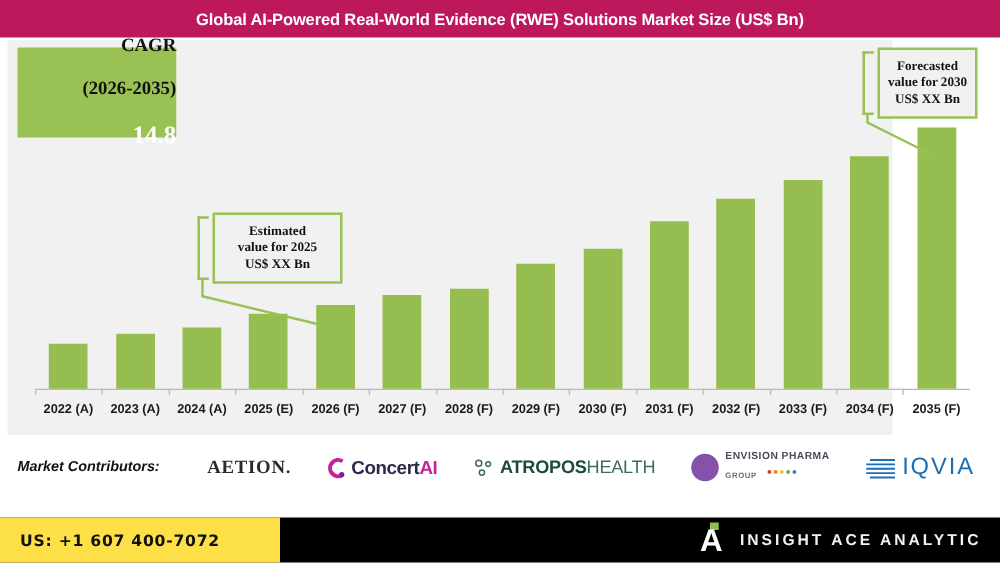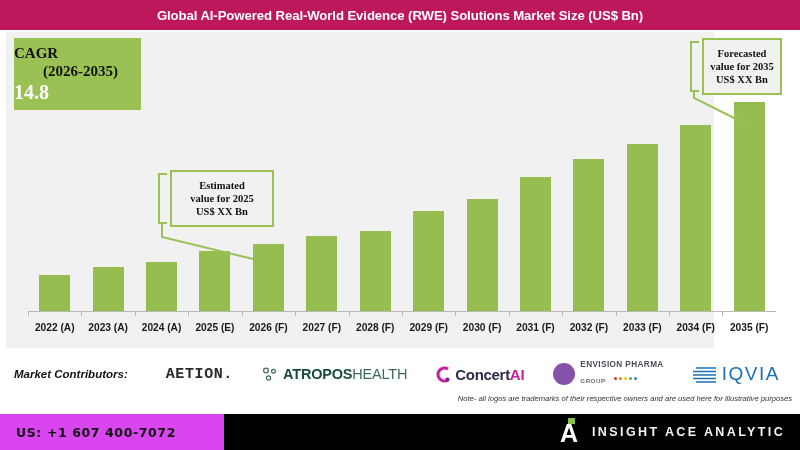--- a/index.html
+++ b/index.html
@@ -52,22 +52,22 @@
   }
   .xlab {
     flex: 1 1 0; text-align: center; font-size: 10.2px; font-weight: bold;
     color: #1a1a1a; line-height: 20px; white-space: nowrap;
   }
 
   
   .cagr {
     position: absolute; left: 14px; top: 38px; width: 127px; height: 72px;
     background: #9ac154;
-    display: flex; flex-direction: column; align-items: flex-start;
-    justify-content: center; gap: 1px;
+    display: flex; flex-direction: column; align-items: flex-end;
+    justify-content: center; gap: 17px;
   }
   .cagr .l1 { font-family: "Liberation Serif", serif; font-size: 15px; font-weight: bold; color: #111; }
   .cagr .l2 { font-family: "Liberation Serif", serif; font-size: 15px; font-weight: bold; color: #111; margin-left: 29px; }
   .cagr .l3 { font-family: "Liberation Serif", serif; font-size: 20px; font-weight: bold; color: #ffffff; }
 
   
   .callout {
     position: absolute; background: #f1f1f1;
     border: 2px solid #9ac154;
     display: flex; flex-direction: column; align-items: center;
@@ -96,21 +96,21 @@
   }
   .contrib-label {
     font-size: 11.5px; font-weight: bold; font-style: italic;
     color: #111; margin-left: 8px; white-space: nowrap;
   }
   .logos { display: flex; align-items: center; flex: 1; justify-content: space-around; }
   .logo { display: flex; align-items: center; gap: 4px; }
 
   .lg-aetion {
     font-size: 15px; font-weight: bold; color: #2b2b2b;
-    letter-spacing: 0.6px; font-family: Liberation Mono, monospace; margin-left: 24px;
+    letter-spacing: 0.6px; font-family: Liberation Serif, serif; margin-left: 24px;
   }
   .lg-atropos { font-size: 14.5px; letter-spacing: -0.2px; }
   .lg-atropos .b { font-weight: bold; color: #1b4b3a; }
   .lg-atropos .n { font-weight: normal; color: #3c6b5c; }
   .lg-concert { font-size: 15px; letter-spacing: -0.3px; }
   .lg-concert .b { font-weight: bold; color: #2b2b4a; }
   .lg-concert .p { font-weight: bold; color: #c5229b; }
   .lg-envision { display: flex; flex-direction: column; line-height: 1.05; }
   .lg-envision .e1 { font-size: 8.2px; font-weight: bold; color: #4a4a5a; letter-spacing: 0.4px; }
   .lg-envision .e2 { font-size: 6.2px; font-weight: bold; color: #6a6a7a; letter-spacing: 0.5px; }
@@ -121,21 +121,21 @@
   .note {
     position: absolute; right: 8px; top: 394px;
     font-size: 7.6px; font-style: italic; color: #333;
     white-space: nowrap;
   }
 
   
   .footer { position: absolute; left: 0; top: 414px; width: 800px; height: 36px; background: #000; }
   .footer-green {
     position: absolute; left: 0; top: 0; width: 224px; height: 36px;
-    background: #d946ef; display: flex; align-items: center;
+    background: #fde047; display: flex; align-items: center;
   }
   .footer-green .ph {
     font-family: "DejaVu Sans", sans-serif; font-size: 12.5px; font-weight: bold;
     color: #111; margin-left: 16px; letter-spacing: 0.6px; white-space: nowrap;
   }
   .footer-brand {
     position: absolute; left: 560px; top: 0; height: 36px;
     display: flex; align-items: center; gap: 10px;
   }
   .brandmark { position: relative; width: 22px; height: 28px; }
@@ -251,47 +251,47 @@
     <div class="cl">value for 2025</div>
     <div class="cl">US$ XX Bn</div>
   </div>
 
   <div class="bracket bracket-fc"></div>
   <svg class="leader" style="left:0;top:0;width:800px;height:450px;">
     <polyline points="694,92 694,98 746,124" fill="none" stroke="#9ac154" stroke-width="2"></polyline>
   </svg>
   <div class="callout callout-fc">
     <div class="cl">Forecasted</div>
-    <div class="cl">value for 2035</div>
+    <div class="cl">value for 2030</div>
     <div class="cl">US$ XX Bn</div>
   </div>
 
   <div class="contrib">
     <div class="contrib-label">Market Contributors:</div>
     <div class="logos">
 
       <div class="logo">
         <span class="lg-aetion">AETION.</span>
+      </div>
+
+      <div class="logo">
+        <svg width="16" height="19" viewBox="0 0 16 19">
+          <path d="M13,4 A6.5,6.5 0 1,0 13,15" fill="none" stroke="#c5229b" stroke-width="3.2"></path>
+          <circle cx="12.4" cy="14.6" r="2.1" fill="#7a1fa0"></circle>
+        </svg>
+        <span class="lg-concert"><span class="b">Concert</span><span class="p">AI</span></span>
       </div>
 
       <div class="logo">
         <svg width="18" height="18" viewBox="0 0 18 18">
           <circle cx="5" cy="5.5" r="2.4" fill="none" stroke="#3c6b5c" stroke-width="1.2"></circle>
           <circle cx="12.5" cy="6.2" r="1.9" fill="none" stroke="#3c6b5c" stroke-width="1.2"></circle>
           <circle cx="7.5" cy="13" r="2.1" fill="none" stroke="#3c6b5c" stroke-width="1.2"></circle>
         </svg>
         <span class="lg-atropos"><b class="b">ATROPOS</b><span class="n">HEALTH</span></span>
-      </div>
-
-      <div class="logo">
-        <svg width="16" height="19" viewBox="0 0 16 19">
-          <path d="M13,4 A6.5,6.5 0 1,0 13,15" fill="none" stroke="#c5229b" stroke-width="3.2"></path>
-          <circle cx="12.4" cy="14.6" r="2.1" fill="#7a1fa0"></circle>
-        </svg>
-        <span class="lg-concert"><span class="b">Concert</span><span class="p">AI</span></span>
       </div>
 
       <div class="logo">
         <svg width="24" height="24" viewBox="0 0 24 24">
           <circle cx="12" cy="12" r="11" fill="#8452a8"></circle>
         </svg>
         <span class="lg-envision">
           <span class="e1">ENVISION PHARMA</span>
           <span>
             <span class="e2">GROUP</span>
@@ -315,21 +315,20 @@
             <line x1="1" y1="14.5" x2="24" y2="14.5"></line>
             <line x1="4" y1="18" x2="24" y2="18"></line>
           </g>
         </svg>
         <span class="lg-iqvia">IQVIA</span>
       </div>
 
     </div>
   </div>
 
-  <div class="note">Note- all logos are trademarks of their respective owners and are used here for illustrative purposes</div>
 
   <div class="footer">
     <div class="footer-green">
       <span class="ph">US: +1 607 400-7072</span>
     </div>
     <div class="footer-brand">
       <span class="brandmark">
         <span class="sq"></span>
         <span class="a">A</span>
       </span>

